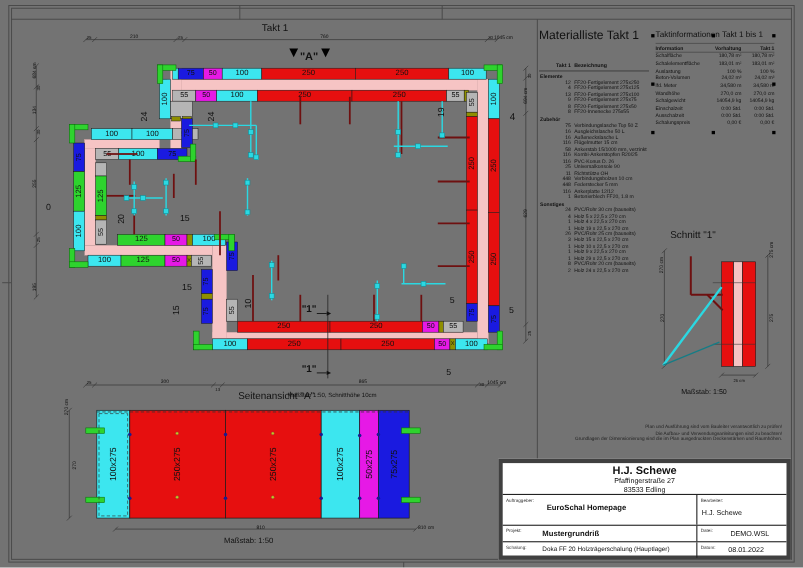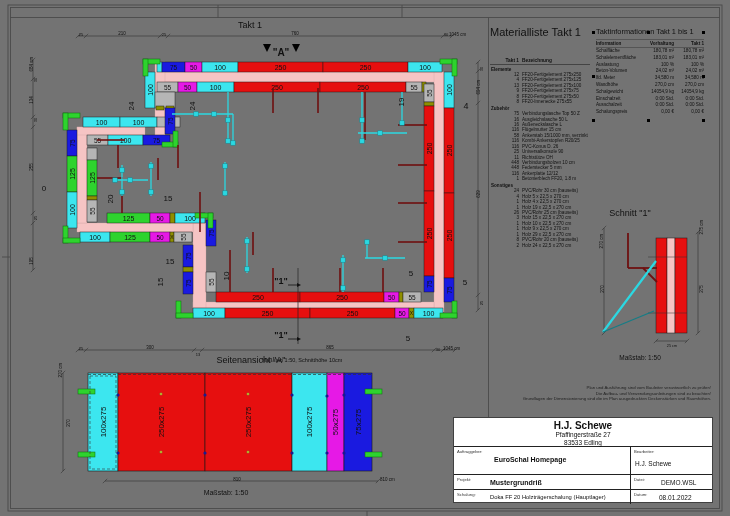--- a/index.html
+++ b/index.html
@@ -29,21 +29,21 @@
   .ti-l{flex:1;white-space:nowrap;}
   .ti-v{width:36px;text-align:right;flex:none;}
   .ti-t{width:30px;text-align:right;flex:none;}
   .handle{position:absolute;width:3.4px;height:3.4px;background:#000;}
 
   
   .disclaimer{position:absolute;right:19px;top:385px;width:300px;text-align:right;
               font-size:4.3px;line-height:5.6px;color:#222;}
 
   
-  .tblock{position:absolute;left:453px;top:417px;width:258px;height:84px;border:1px solid #404040;background:#fff;}
+  .tblock{position:absolute;left:453px;top:417px;width:258px;height:84px;border:4px solid #404040;background:#fff;}
   .tb-top{height:26px;text-align:center;border-bottom:1px solid #222;padding-top:2px;}
   .tb-company{font-size:10px;font-weight:bold;}
   .tb-addr{font-size:6.5px;line-height:7.5px;}
   .tb-mid{height:27px;border-bottom:1px solid #222;display:flex;}
   .tb-row{height:14px;border-bottom:1px solid #222;display:flex;}
   .tb-row:last-child{border-bottom:none;flex:1;}
   .tb-c1{width:176px;border-right:1px solid #222;position:relative;}
   .tb-c2{flex:1;position:relative;}
   .tb-label{position:absolute;top:2px;left:3px;font-size:4.2px;color:#333;}
   .tb-val{position:absolute;font-size:7px;}

